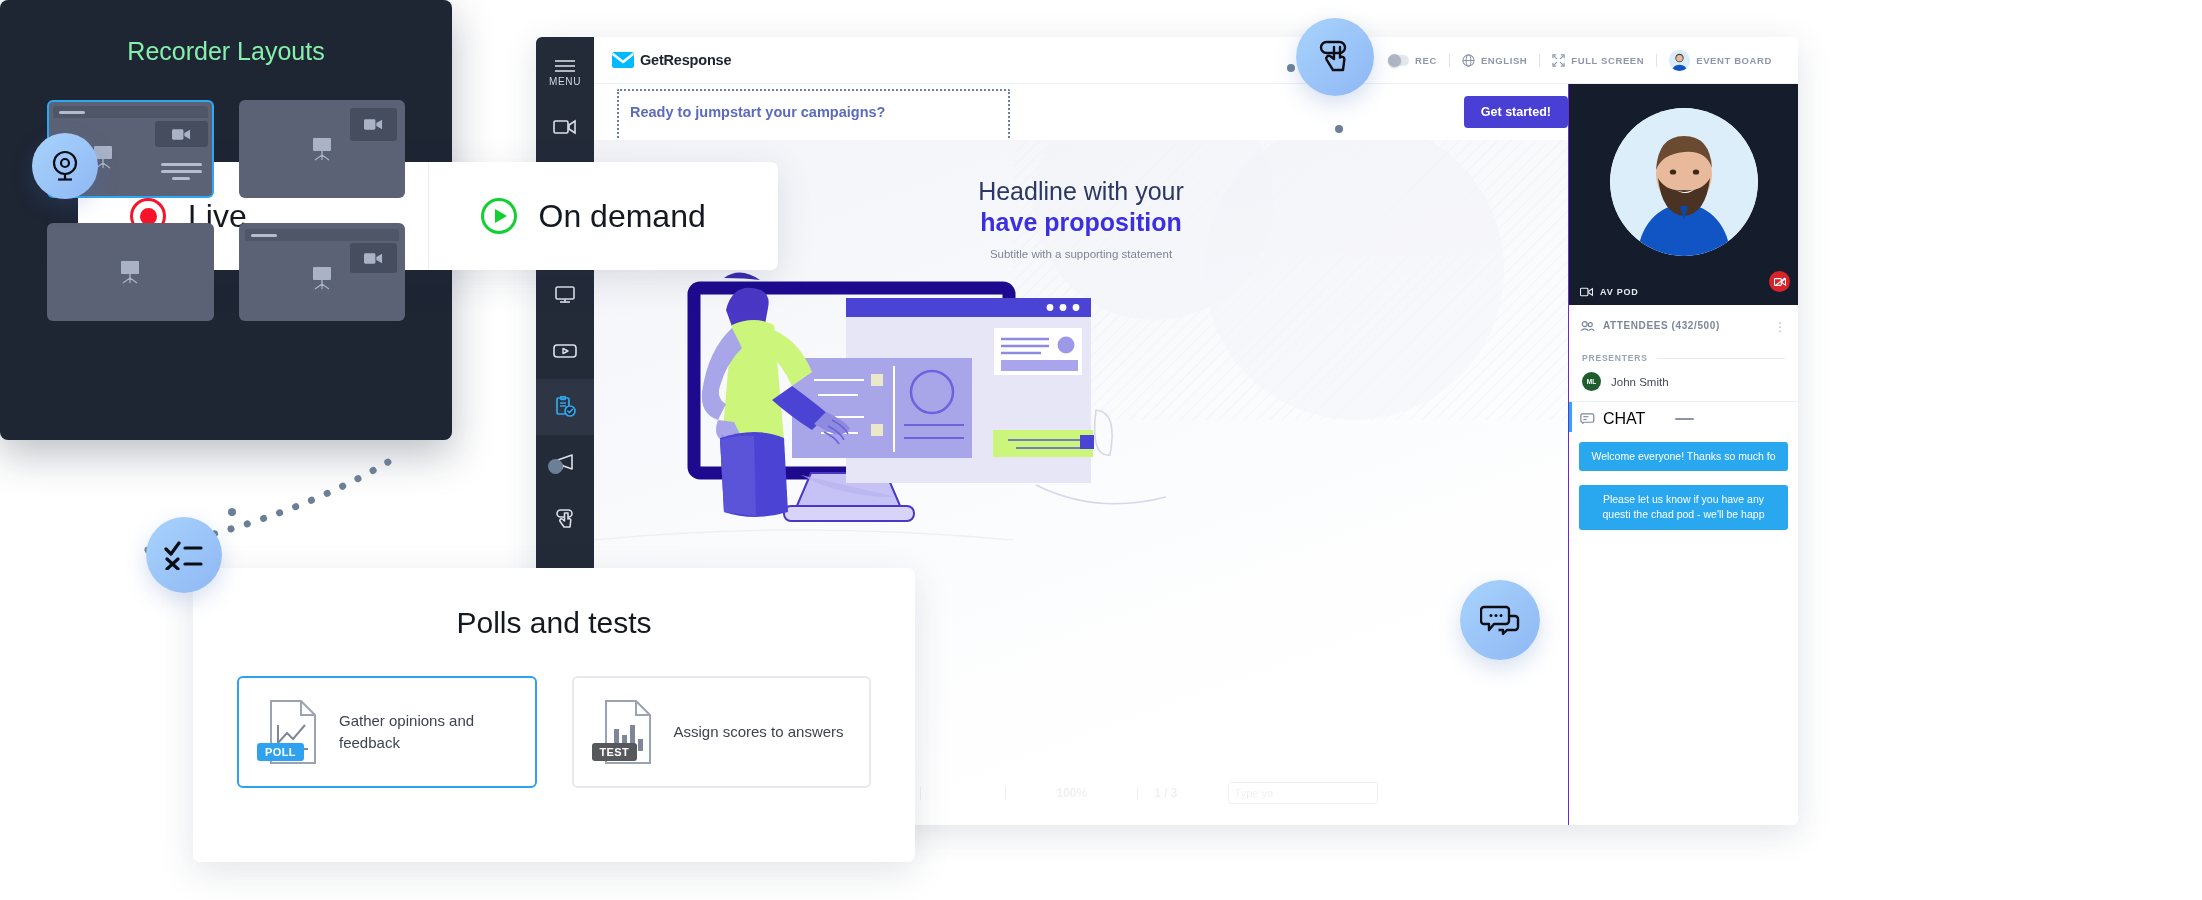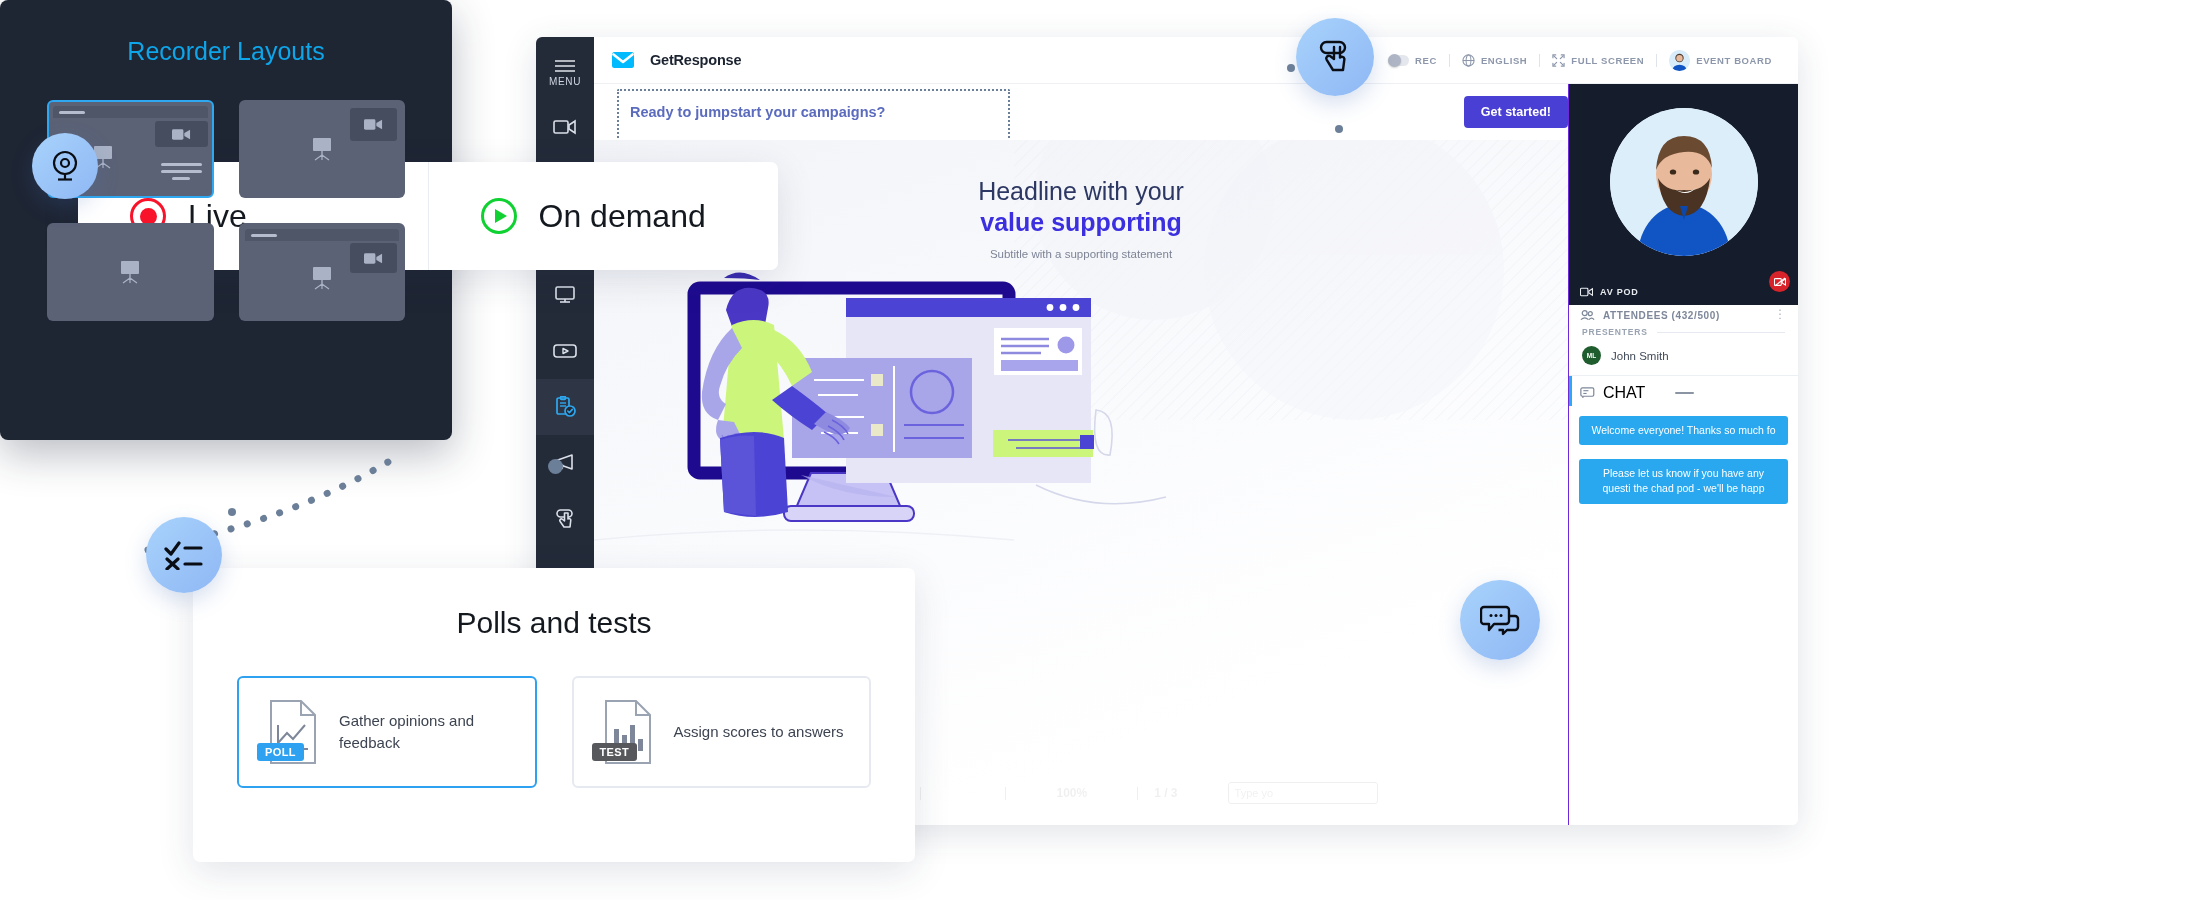--- a/index.html
+++ b/index.html
@@ -37,21 +37,21 @@
   .rail-item.active { background:#2e3646; }
   .rail-label { font-size: 10px; letter-spacing: .7px; color:#cfd5e0; }
   .rail-item svg { display:block; }
 
   
   .topbar {
     position:absolute; left:58px; top:0; right:0; height:47px;
     background:#fff; display:flex; align-items:center;
     border-bottom:1px solid #eef0f4;
   }
-  .brand { display:flex; align-items:center; gap:16px; margin-left:18px; }
+  .brand { display:flex; align-items:center; gap:6px; margin-left:18px; }
   .brand-mark { width:22px; height:16px; position:relative; }
   .brand-name { font-size:14.5px; font-weight:700; color:#1b2330; letter-spacing:-.2px;}
   .topbar-right { margin-left:auto; display:flex; align-items:center; gap:0; padding-right:14px; }
   .tb-item { display:flex; align-items:center; gap:6px; padding:0 12px;
              font-size:9.5px; font-weight:700; letter-spacing:.6px; color:#8d97ab; }
   .tb-sep { width:1px; height:13px; background:#dfe3ea; }
   .rec-toggle { width:21px; height:11px; border-radius:7px; background:#e4e7ed; position:relative; }
   .rec-toggle::after{ content:""; position:absolute; left:0; top:-1px; width:13px;height:13px;
       border-radius:50%; background:#aeb5c4; box-shadow:0 1px 2px rgba(0,0,0,.18);}
   .tb-avatar { width:21px;height:21px;border-radius:50%;overflow:hidden;background:#d8ecfa; position:relative;}
@@ -97,21 +97,21 @@
 
   
   .rpanel { position:absolute; right:0; top:47px; bottom:0; width:230px; background:#fff;
             border-left:1px solid #6d28d9; }
   .video-tile { height:195px; background:#151c2b; display:flex; align-items:center; justify-content:center;}
   .video-av { width:148px;height:148px;border-radius:50%; background:#ddeefb; overflow:hidden; position:relative;}
   .av-pod-bar { height:26px;background:#151c2b; display:flex;align-items:center; padding:0 11px; gap:7px; position:relative;}
   .av-pod-txt { font-size:9px;font-weight:700;letter-spacing:.8px;color:#e8ebf0;}
   .av-btn-red { position:absolute; right:8px; top:-8px; width:21px;height:21px;border-radius:50%;
                 background:#d8232a; display:flex;align-items:center;justify-content:center;}
-  .sec-head { display:flex;align-items:flex-end;gap:8px;padding:2px 11px; }
+  .sec-head { display:flex;align-items:flex-start;gap:8px;padding:15px 11px; }
   .sec-head .t { font-size:10px;font-weight:700;letter-spacing:.6px;color:#7d8799; }
   .sec-head .dots { margin-left:auto; color:#aab2c0; font-size:12px; letter-spacing:1px;}
   .presenters-lbl { display:flex;align-items:center;gap:9px;padding:4px 13px 2px 13px;}
   .presenters-lbl span { font-size:8.5px;font-weight:700;letter-spacing:.8px;color:#9aa3b2;}
   .presenters-lbl i { flex:1;height:1px;background:#e6e9ef;display:block;}
   .presenter-row { display:flex;align-items:center;gap:10px;padding:7px 13px 10px 13px;}
   .pr-av { width:19px;height:19px;border-radius:50%;background:#1f5c2e;color:#fff;
            font-size:6.5px;font-weight:700;display:flex;align-items:center;justify-content:center;}
   .pr-name { font-size:11.5px;color:#414a58; }
   .chat-head { display:flex;align-items:center;gap:8px;padding:8px 11px;border-top:1px solid #eceff3; position:relative;}
@@ -150,21 +150,21 @@
   .doc-ic { position:relative; width:56px; height:66px; flex:none; }
   .tag { position:absolute; left:-8px; bottom:4px; padding:3px 8px; border-radius:3px;
          font-size:11px; font-weight:700; color:#fff; letter-spacing:.4px;}
   .tag.poll { background:#2ea1f0; }
   .tag.test { background:#56585c; }
 
   
   .card-rec { left:1725px; top:277px; width:452px; height:440px;
               background:#1e2533; border-radius:8px;
               box-shadow:0 14px 42px rgba(25,35,55,.30); }
-  .rec-title { text-align:center; color:#0ea5e9; font-size:25px; padding-top:37px; font-weight:400;}
+  .rec-title { text-align:center; color:#86efac; font-size:25px; padding-top:37px; font-weight:400;}
   .rec-grid { display:grid; grid-template-columns:1fr 1fr; gap:25px;
               padding:34px 47px 0 47px; }
   .rec-thumb { height:98px; background:#5b6276; border-radius:6px; position:relative;
                border:2px solid transparent; padding:4px; }
   .rec-thumb.sel { border-color:#2ea8f0; }
   .rt-inner { width:100%; height:100%; background:#5b6276; border-radius:3px; position:relative;
               display:flex; overflow:hidden; }
   .rt-bar { height:12px; background:#4e5668; border-radius:2px 2px 0 0; display:flex; align-items:center; padding-left:6px;}
   .rt-bar i { width:26px;height:3px;background:#b4bccd;border-radius:2px;display:block;}
   .rt-cam { background:#464d5e; border-radius:3px; display:flex; align-items:center; justify-content:center; }
@@ -334,21 +334,21 @@
           </pattern>
         </defs>
         <rect x="420" y="0" width="554" height="280" fill="url(#hatch)" opacity=".75"></rect>
         <circle cx="560" cy="60" r="120" fill="#f0f1f6" opacity=".8"></circle>
         <circle cx="760" cy="130" r="150" fill="#eef0f6" opacity=".6"></circle>
         <path d="M0 400 Q 200 380 420 400" stroke="#e3e5ee" stroke-width="1.4" fill="none"></path>
       </svg>
 
       <div class="headline-wrap">
         <div class="hl1">Headline with your</div>
-        <div class="hl2">value supporting</div>
+        <div class="hl2">have proposition</div>
         <div class="hl3">Subtitle with a supporting statement</div>
       </div>
 
       <svg class="illus" viewBox="0 0 640 340">
 
         <rect x="58" y="18" width="315" height="185" rx="6" fill="none" stroke="#1d0a8f" stroke-width="13"></rect>
         <path d="M175 203 L160 238 L265 238 L250 203 Z" fill="#c6c2f5" stroke="#4b37c6" stroke-width="2"></path>
         <rect x="148" y="236" width="130" height="15" rx="7" fill="#d7d4f8" stroke="#4b37c6" stroke-width="2"></rect>
         <path d="M165 205 q 40 22 95 22" fill="#b7b2ee" opacity=".7"></path>
 

